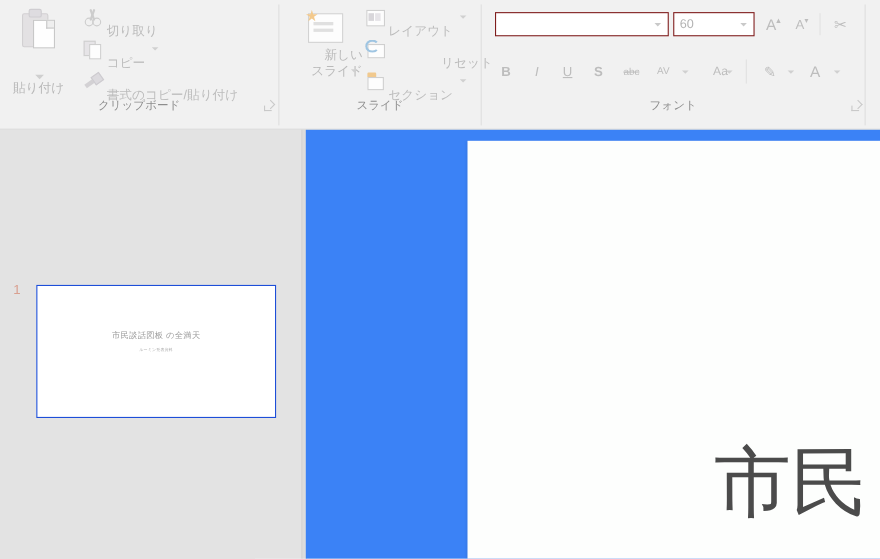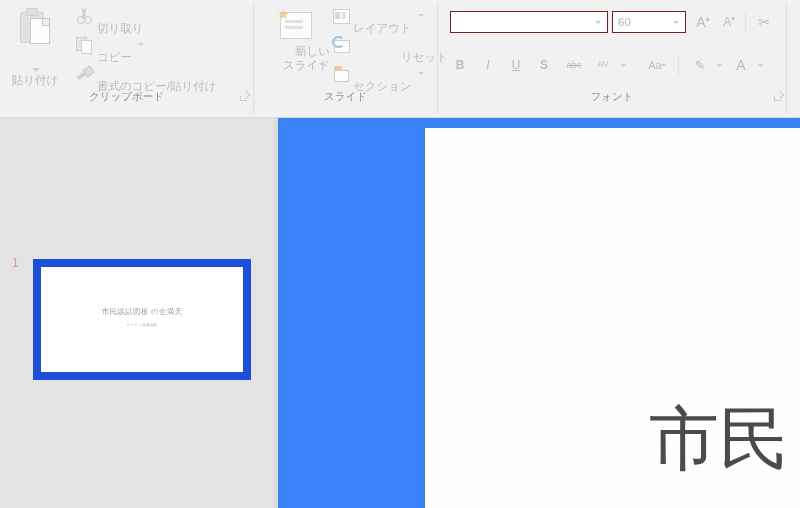--- a/index.html
+++ b/index.html
@@ -400,21 +400,21 @@
     position: absolute;
     left: 12px; top: 138px;
     font-size: 12px;
     color: #d9a090;
   }
   .thumb {
     position: absolute;
     left: 33px; top: 141px;
     width: 218px; height: 121px;
     background: #ffffff;
-    border: 8px solid #1d4ed8;
+    border: 1px solid #1d4ed8;
     box-sizing: border-box;
     cursor: default;
   }
   .thumb-title {
     position: absolute;
     left: 0; top: 40px;
     width: 100%;
     text-align: center;
     font-size: 7.5px;
     color: #9a9a9a;

